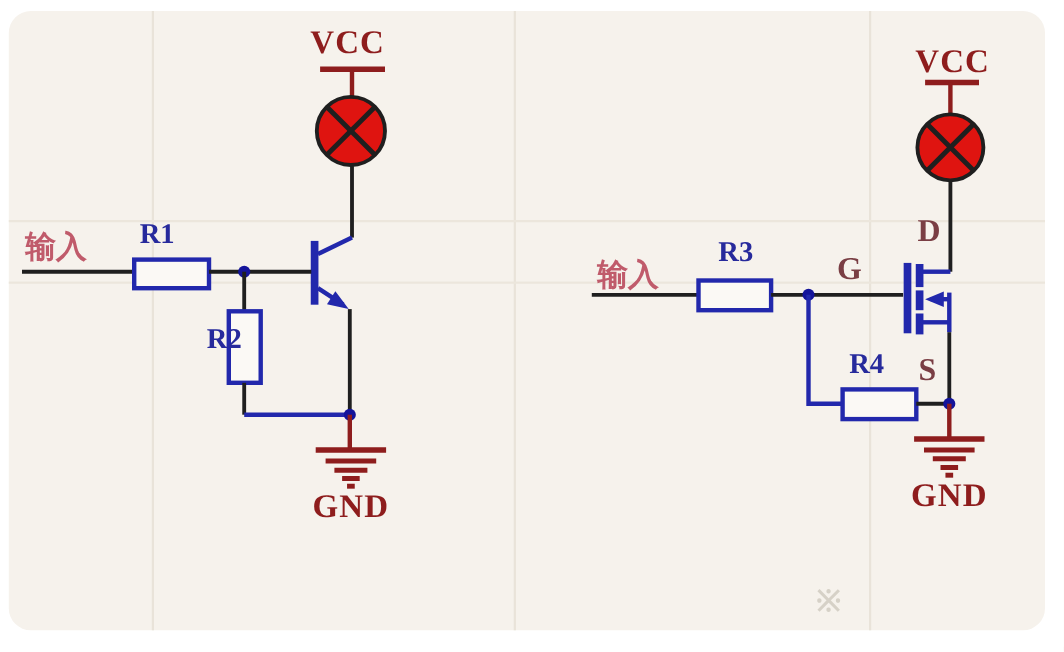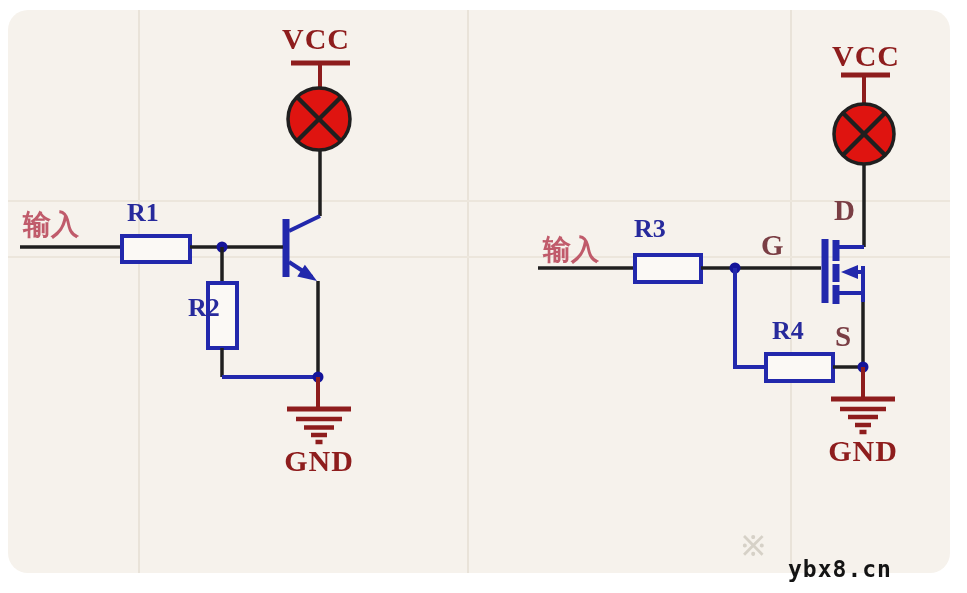--- a/index.html
+++ b/index.html
@@ -153,25 +153,24 @@
   </svg>
 
   <div class="lbl pwr" style="left:316px;top:24px">VCC</div>
   <div class="lbl cjk-input" style="left:23px;top:211px">输入</div>
   <div class="lbl refdes" style="left:127px;top:200px">R1</div>
   <div class="lbl refdes" style="left:188px;top:295px">R2</div>
   <div class="lbl pwr" style="left:319px;top:446px">GND</div>
 
   <div class="lbl pwr" style="left:866px;top:41px">VCC</div>
   <div class="lbl cjk-input" style="left:543px;top:236px">输入</div>
-  <div class="lbl refdes" style="left:634px;top:216px">R3</div>
+  <div class="lbl refdes" style="left:653px;top:216px">R3</div>
   <div class="lbl refdes" style="left:772px;top:318px">R4</div>
   <div class="lbl pin" style="left:834px;top:196px">D</div>
   <div class="lbl pin" style="left:761px;top:231px">G</div>
   <div class="lbl pin" style="left:835px;top:322px">S</div>
   <div class="lbl pwr" style="left:863px;top:436px">GND</div>
 
   <div class="watermark">
     <span>※</span>
   </div>
-  <div class="wm-site">ybx8.cn</div>
 
 </div>
 
 </body></html>

